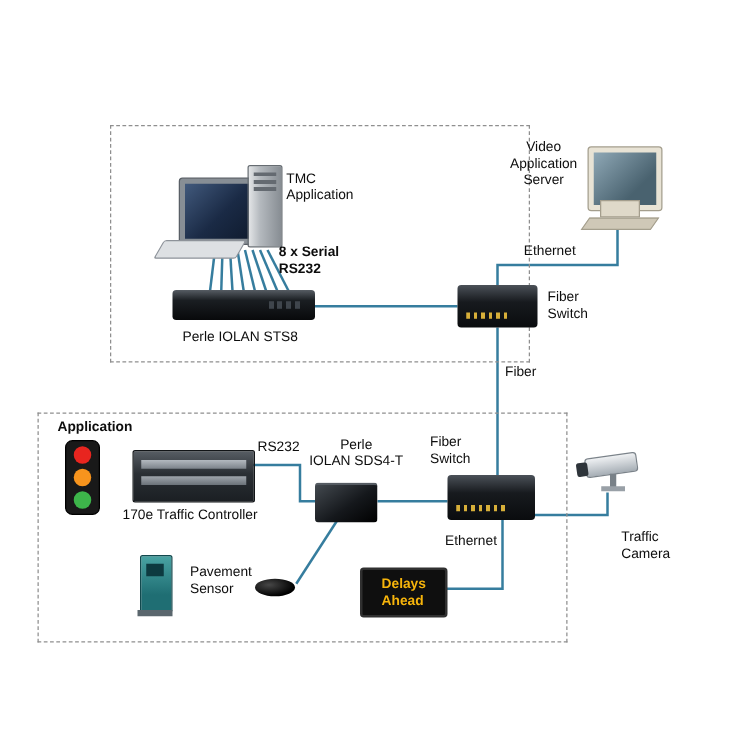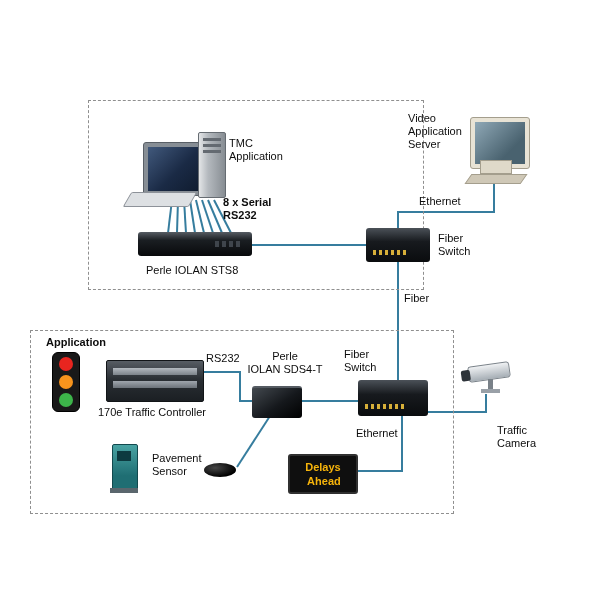--- a/index.html
+++ b/index.html
@@ -53,21 +53,21 @@
   .sds4{position:absolute;background:linear-gradient(145deg,#43494f,#15181c 55%,#000);border-top:2px solid #555b62;border-radius:3px;}
 
   
   .sensor-unit{position:absolute;background:linear-gradient(#49a3a3,#1f6e73 70%);border:1px solid #12494e;border-radius:2px;}
   .sensor-unit i{position:absolute;left:4px;top:6px;width:14px;height:10px;background:#0d3a40;}
   .sensor-unit u{position:absolute;left:-3px;bottom:-4px;width:28px;height:5px;background:#5a666d;}
   .loop{position:absolute;background:radial-gradient(ellipse at 35% 35%,#474747,#000 70%);border-radius:50%;}
 
   
   .vms{position:absolute;background:#0f0f0f;border:2px solid #303030;border-radius:3px;color:#f6b40b;font-weight:bold;
-       font-size:11px;line-height:14px;display:flex;align-items:center;justify-content:center;text-align:right;white-space:pre-line;}
+       font-size:11px;line-height:14px;display:flex;align-items:center;justify-content:center;text-align:left;white-space:pre-line;}
 
   
   .camera{position:absolute;}
   .cam-body{position:absolute;left:12px;top:6px;width:40px;height:14px;background:linear-gradient(#eff1f3,#a6aeb5);border:1px solid #7b838a;border-radius:3px;transform:rotate(-8deg);}
   .cam-lens{position:absolute;left:-8px;top:2px;width:9px;height:11px;background:#2e343a;border-radius:2px;}
   .cam-mount{position:absolute;left:32px;top:21px;width:5px;height:11px;background:#798188;}
   .cam-base{position:absolute;left:25px;top:31px;width:19px;height:4px;background:#99a0a7;}
 </style>
 </head>
 <body>
@@ -110,21 +110,21 @@
     <div class="lbl" style="left:229px;top:137px;">TMC
 Application</div>
     <div class="lbl" style="left:223px;top:196px;font-weight:bold;">8 x Serial
 RS232</div>
 
     <div class="rack" style="left:138px;top:232px;width:114px;height:24px;">
         <i></i>
       </div>
     <div class="lbl" style="left:146px;top:264px;">Perle IOLAN STS8</div>
 
-    <div class="lbl" style="left:408px;top:112px;">Video
+    <div class="lbl" style="left:408px;top:112px;text-align:center;">Video
 Application
 Server</div>
     <div class="vmonitor" style="left:470px;top:117px;width:50px;height:42px;">
         <div class="vscreen"></div>
       </div>
     <div class="vbase" style="left:480px;top:160px;width:30px;height:12px;"></div>
     <div class="vkeyboard" style="left:468px;top:174px;width:54px;height:8px;"></div>
     <div class="lbl" style="left:419px;top:195px;">Ethernet</div>
 
     <div class="switch" style="left:366px;top:228px;width:64px;height:34px;">

